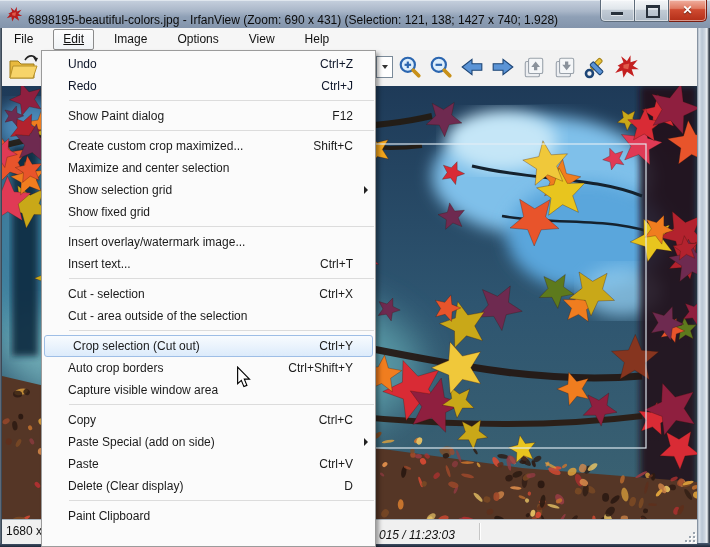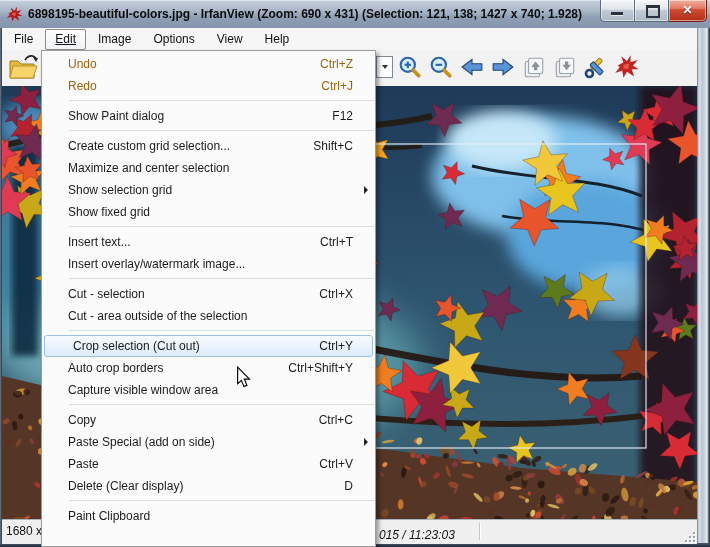--- a/index.html
+++ b/index.html
@@ -9,43 +9,43 @@
     box-shadow:inset 0 0 0 1px #2e3845;
   }
   
   .titlebar{
     position:absolute;left:0;top:0;width:710px;height:28px;
     background:linear-gradient(#c6d0de 0%,#a9b6c8 40%,#8fa0b6 60%,#8394ab 100%);
     border-bottom:1px solid #66768e;box-shadow:inset 0 1px 0 #dfe6ee;
   }
   .title-icon{position:absolute;left:6px;top:6px;width:17px;height:17px;}
   .title-text{
-    position:absolute;left:28px;top:0;height:24px;line-height:28px;
-    font-size:12px;color:#0b0b0b;white-space:nowrap;font-weight:bold;
+    position:absolute;left:28px;top:6px;height:24px;line-height:28px;
+    font-size:12px;color:#0b0b0b;white-space:nowrap;
   }
   .winbtns{position:absolute;right:3px;top:0;height:21px;display:flex;}
   .winbtn{
     height:21px;border:1px solid #5d6b7a;border-top:none;position:relative;
     box-shadow:inset 0 0 0 1px rgba(255,255,255,.5);
     background:linear-gradient(#f4f6f8 0%,#dfe5ea 45%,#c3ccd6 46%,#adb9c6 100%);
   }
   .btn-min{width:33px;border-bottom-left-radius:5px;border-right:none;}
   .btn-max{width:33px;}
   .btn-close{
     width:37px;border-left:none;border-color:#7a1d10;border-bottom-right-radius:5px;
     background:linear-gradient(#f0b0a0 0%,#e07a62 40%,#cf4a30 46%,#b22e18 100%);
     color:#fff;font-size:12px;font-weight:bold;text-align:center;line-height:20px;
     text-shadow:0 1px 1px rgba(0,0,0,.5);
   }
   .glyph-min{position:absolute;left:10px;top:12px;width:12px;height:3px;background:#28313c;box-shadow:0 1px 0 rgba(255,255,255,.6);}
   .glyph-max{position:absolute;left:11px;top:5px;width:10px;height:8px;border:2px solid #28313c;border-top-width:3px;background:transparent;}
   
   .menubar{
     position:absolute;left:2px;top:28px;width:695px;height:22px;
-    background:#f6f6f6;display:flex;align-items:center;font-size:12px;color:#111;
+    background:#f6f6f6;display:flex;align-items:center;font-size:12px;color:#111;gap:8px;
   }
   .mb-item{padding:2px 9px 3px 9px;margin-left:2px;border:1px solid transparent;border-radius:2px;}
   .mb-item.active{border-color:#8b8b8b;background:linear-gradient(#fdfdfd,#f0f3f6);text-decoration:underline;}
   
   .toolbar{
     position:absolute;left:2px;top:50px;width:695px;height:36px;
     background:#f2f2f2;border-bottom:1px solid #cfd4d9;
   }
   .tb-open{position:absolute;left:4px;top:2px;width:34px;height:31px;}
   .tb-group{position:absolute;left:374px;top:4px;display:flex;align-items:center;}
@@ -76,21 +76,21 @@
   .sb-grip i{position:absolute;width:2px;height:2px;background:#9aa4ae;box-shadow:1px 1px 0 #fff;}
   
   .popup{
     position:absolute;left:41px;top:50px;width:335px;height:497px;z-index:30;
     background:#fbfbfb;border:1px solid #9b9b9b;box-sizing:border-box;
     padding-top:2px;overflow:hidden;font-size:12px;
     box-shadow:3px 3px 4px rgba(0,0,0,.35);
   }
   .mi{position:relative;height:22px;line-height:22px;padding-left:26px;color:#1b1b1b;white-space:nowrap;}
   .mi .sc{position:absolute;right:22px;}
-  .mi.disabled{color:#a16207;}
+  .mi.disabled{color:#0f172a;}
   .mi.hot{
     margin:0 2px;padding-left:28px;height:20px;line-height:20px;
     border:1px solid #9ebee6;border-radius:3px;
     background:linear-gradient(#f8fbfe,#dcebfb);
   }
   .mi.hot .sc{right:19px;}
   .arr{
     position:absolute;right:7px;top:7px;width:0;height:0;
     border-left:4px solid #222;border-top:4px solid transparent;border-bottom:4px solid transparent;
   }
@@ -657,27 +657,27 @@
       <i style="right:0;bottom:8px;position:absolute"></i>
     </span>
   </div>
 
   <div class="popup">
       <div class="mi disabled"><span>Undo</span><span class="sc">Ctrl+Z</span></div>
       <div class="mi disabled"><span>Redo</span><span class="sc">Ctrl+J</span></div>
       <div class="msep"></div>
       <div class="mi"><span>Show Paint dialog</span><span class="sc">F12</span></div>
       <div class="msep"></div>
-      <div class="mi"><span>Create custom grid selection...</span><span class="sc">Shift+C</span></div>
+      <div class="mi"><span>Create custom crop maximized...</span><span class="sc">Shift+C</span></div>
       <div class="mi"><span>Maximize and center selection</span></div>
       <div class="mi"><span>Show selection grid</span><span class="arr"></span></div>
       <div class="mi"><span>Show fixed grid</span></div>
       <div class="msep"></div>
+      <div class="mi"><span>Insert overlay/watermark image...</span></div>
       <div class="mi"><span>Insert text...</span><span class="sc">Ctrl+T</span></div>
-      <div class="mi"><span>Insert overlay/watermark image...</span></div>
       <div class="msep"></div>
       <div class="mi"><span>Cut - selection</span><span class="sc">Ctrl+X</span></div>
       <div class="mi"><span>Cut - area outside of the selection</span></div>
       <div class="msep"></div>
       <div class="mi hot"><span>Crop selection (Cut out)</span><span class="sc">Ctrl+Y</span></div>
       <div class="mi"><span>Auto crop borders</span><span class="sc">Ctrl+Shift+Y</span></div>
       <div class="mi"><span>Capture visible window area</span></div>
       <div class="msep"></div>
       <div class="mi"><span>Copy</span><span class="sc">Ctrl+C</span></div>
       <div class="mi"><span>Paste Special (add on side)</span><span class="arr"></span></div>

